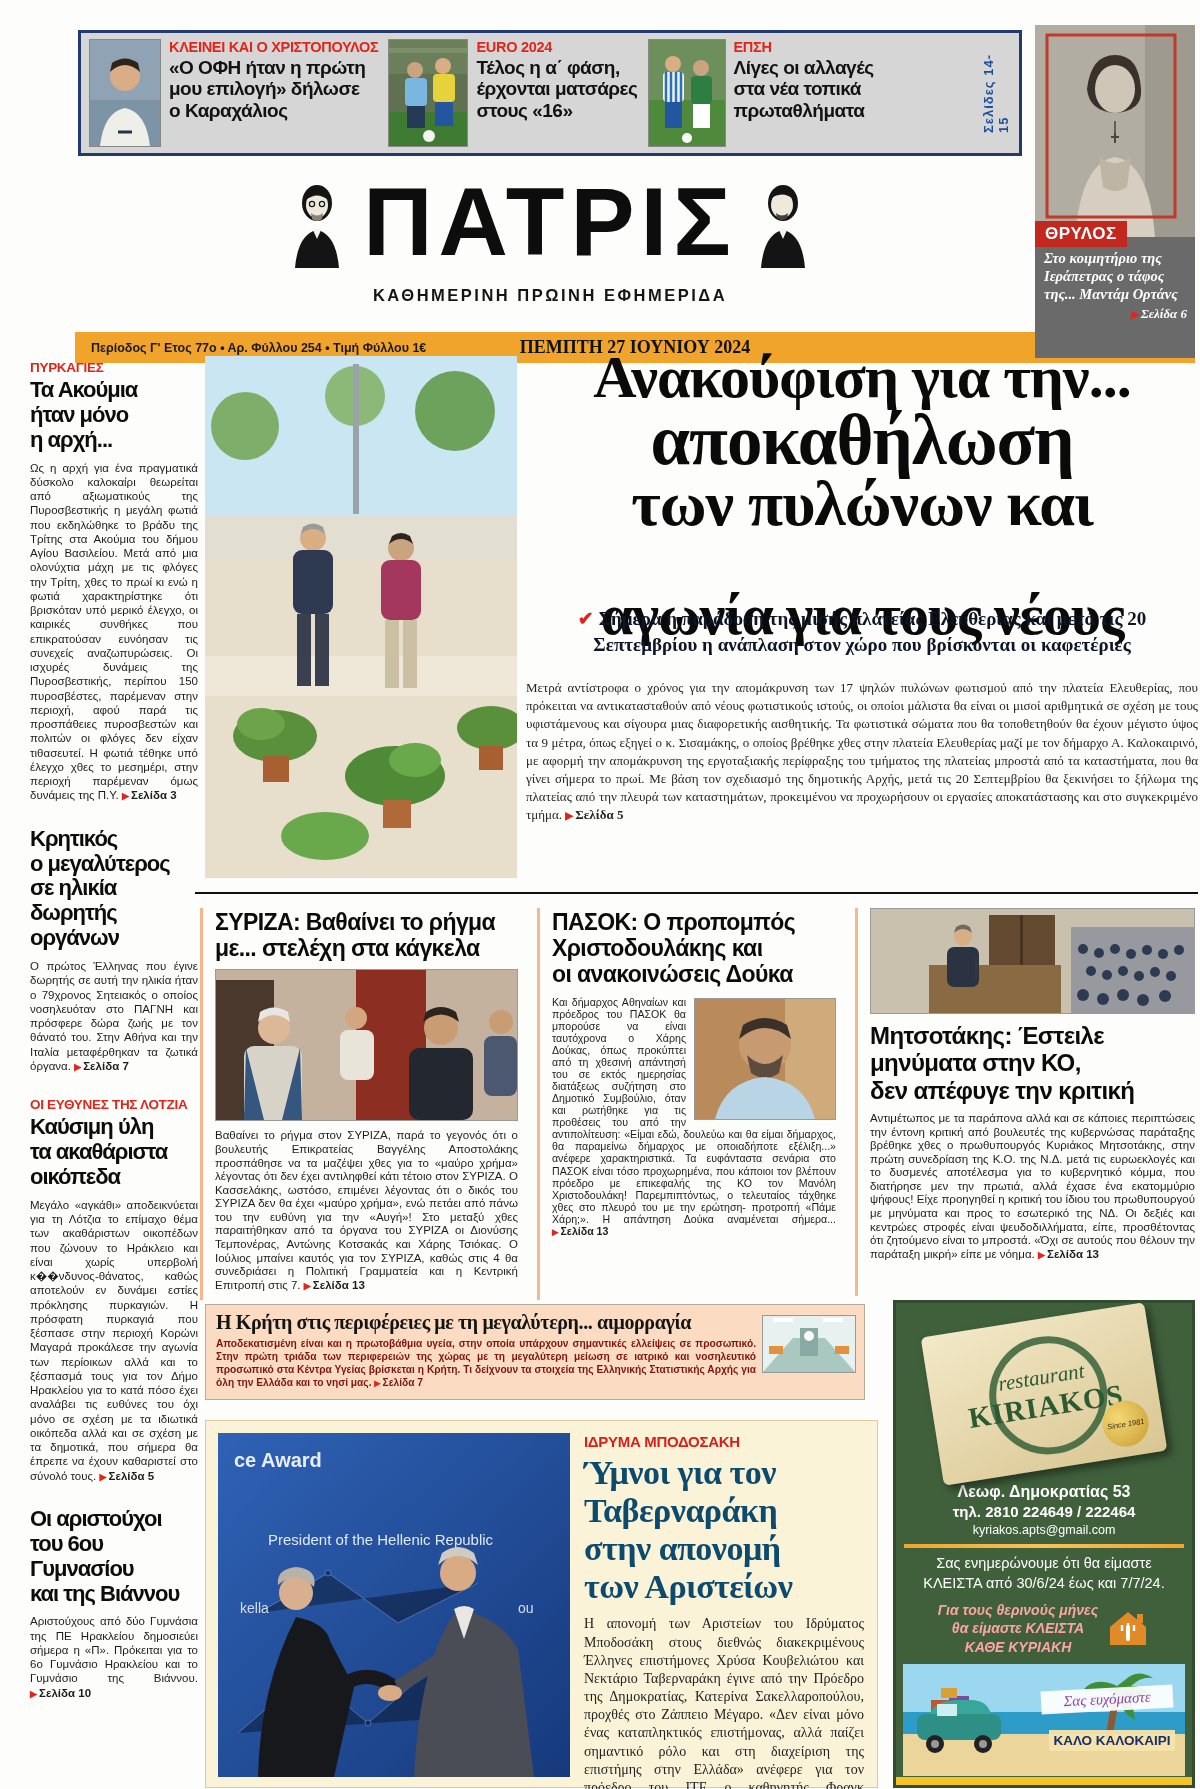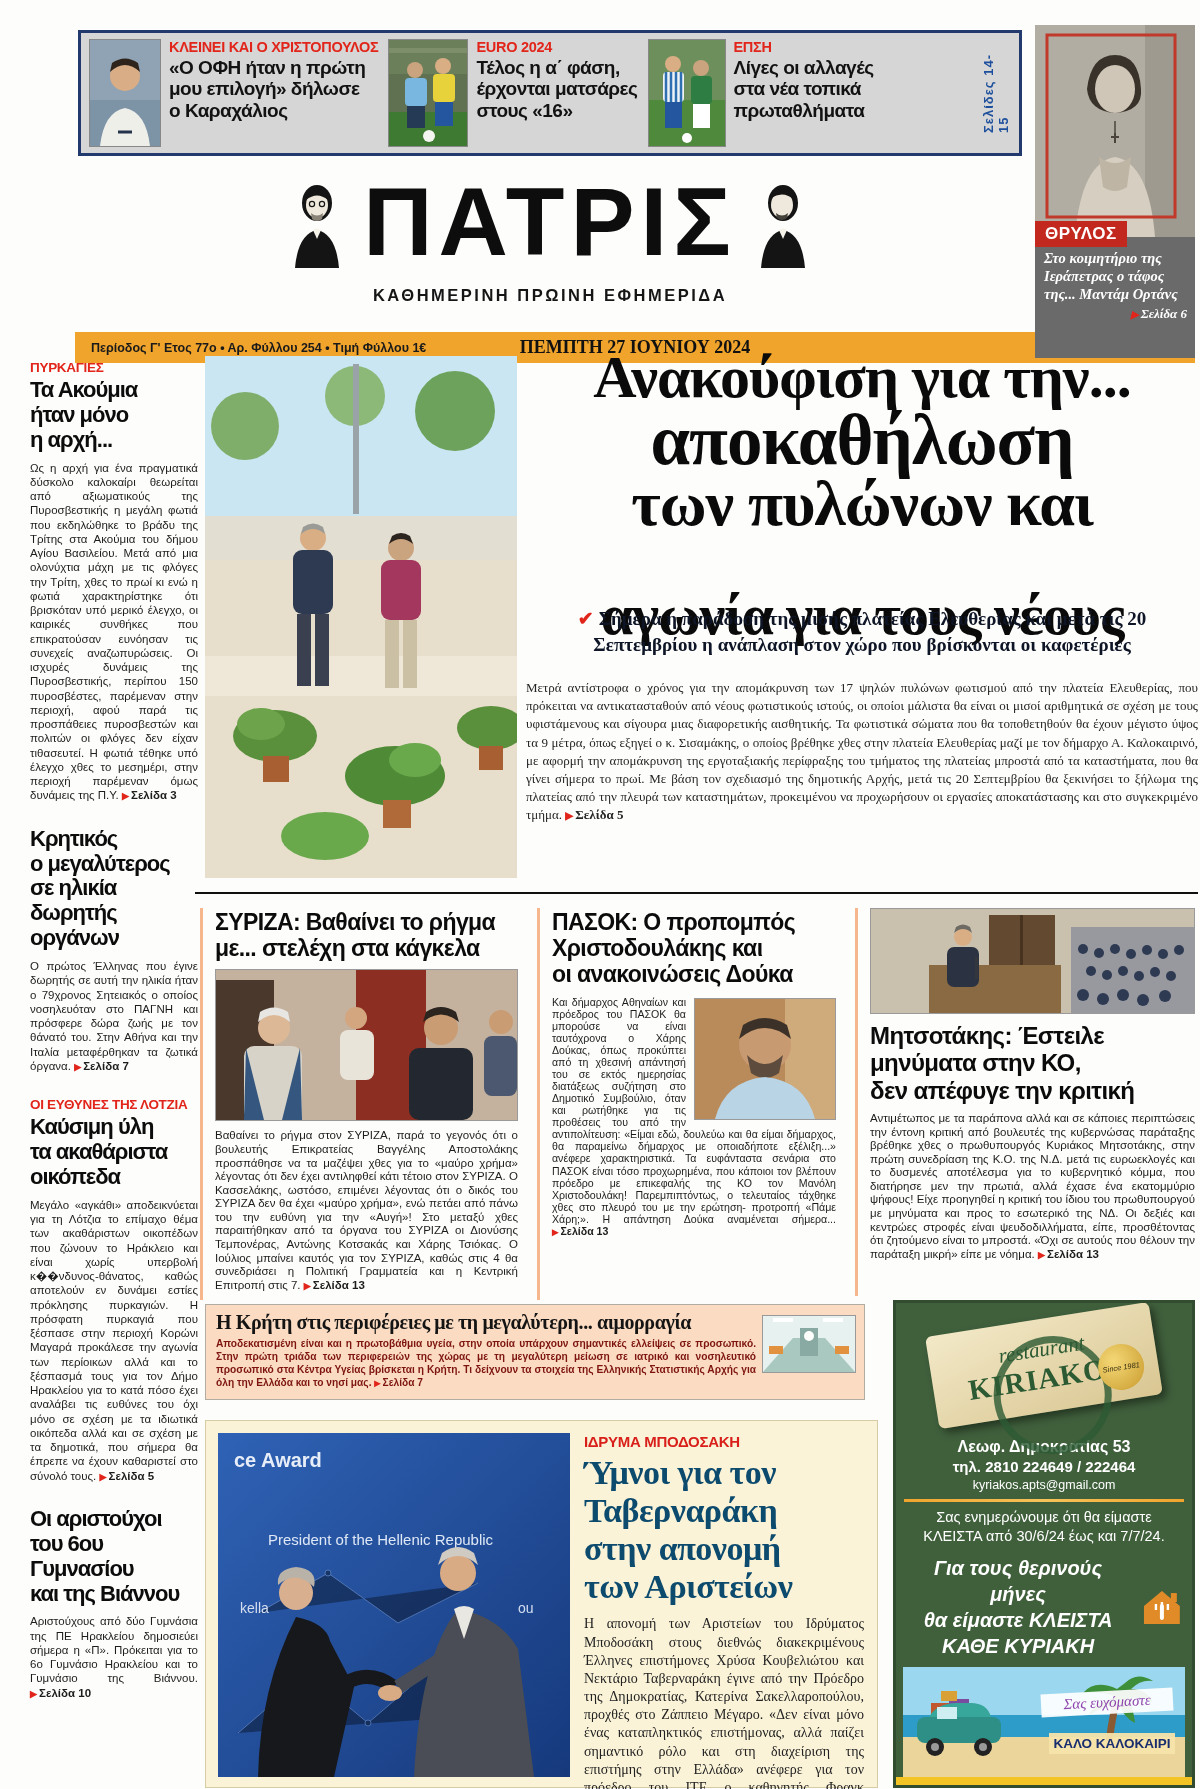--- a/index.html
+++ b/index.html
@@ -102,27 +102,27 @@
         transform:rotate(-9deg);margin-top:10px;box-shadow:4px 5px 8px rgba(0,0,0,.45);
         position:relative;display:flex;flex-direction:column;align-items:center;justify-content:center;}
   .card .ring{position:absolute;width:104px;height:104px;border:7px solid rgba(44,90,51,.8);
               border-radius:50%;top:18px;left:58px;}
   .card .r1{font-family:"Liberation Serif",serif;font-style:italic;font-size:21px;color:#2c5a33;z-index:1;}
   .card .r2{font-family:"Liberation Serif",serif;font-weight:bold;font-size:29px;letter-spacing:1px;
             color:#2c5a33;z-index:1;}
   .card .seal{position:absolute;right:14px;bottom:10px;width:46px;height:46px;border-radius:50%;
               background:radial-gradient(circle at 35% 35%,#f4d876,#c99b2e);display:flex;align-items:center;
               justify-content:center;font-size:7.5px;font-style:italic;color:#3a3014;z-index:2;text-align:center;}
-  .ad-addr{color:#fff;font-weight:bold;font-size:16px;margin-top:26px;}
+  .ad-addr{color:#fff;font-weight:bold;font-size:16px;margin-top:14px;}
   .ad-tel{color:#fff;font-weight:bold;font-size:15px;margin-top:2px;}
   .ad-mail{color:#fff;font-size:12.5px;margin-top:3px;}
   .ad-div{width:100%;height:4px;background:linear-gradient(90deg,#f0a42c,#f6c35a,#f0a42c);margin:7px 0 6px;}
   .ad-notice{color:#fff;font-size:14.5px;line-height:1.35;text-align:center;}
   .ad-summer{display:flex;align-items:center;gap:8px;margin-top:8px;}
-  .ad-summer-text{color:#ffffff;font-style:italic;font-size:20px;line-height:1.3;text-align:center;font-weight:bold;}
+  .ad-summer-text{color:#fca5a5;font-style:italic;font-size:14px;line-height:1.3;text-align:center;font-weight:bold;}
   .beach{position:relative;width:282px;height:112px;margin-top:8px;background:#9bd7ef;}
   .wish1{position:absolute;left:138px;top:24px;width:132px;background:rgba(255,255,255,.92);
          transform:rotate(-3deg);text-align:center;font-style:italic;font-size:15px;color:#8e44ad;
          padding:3px 0;font-family:"Liberation Serif",serif;}
   .wish2{position:absolute;left:146px;top:66px;width:126px;background:rgba(245,228,170,.95);
          text-align:center;font-weight:bold;font-size:13.5px;color:#1a2e6e;padding:3px 0;}
   .ad-foot{position:absolute;left:0;bottom:0;width:100%;height:8px;background:#f4c424;}
 </style>
 </head>
 <body>

